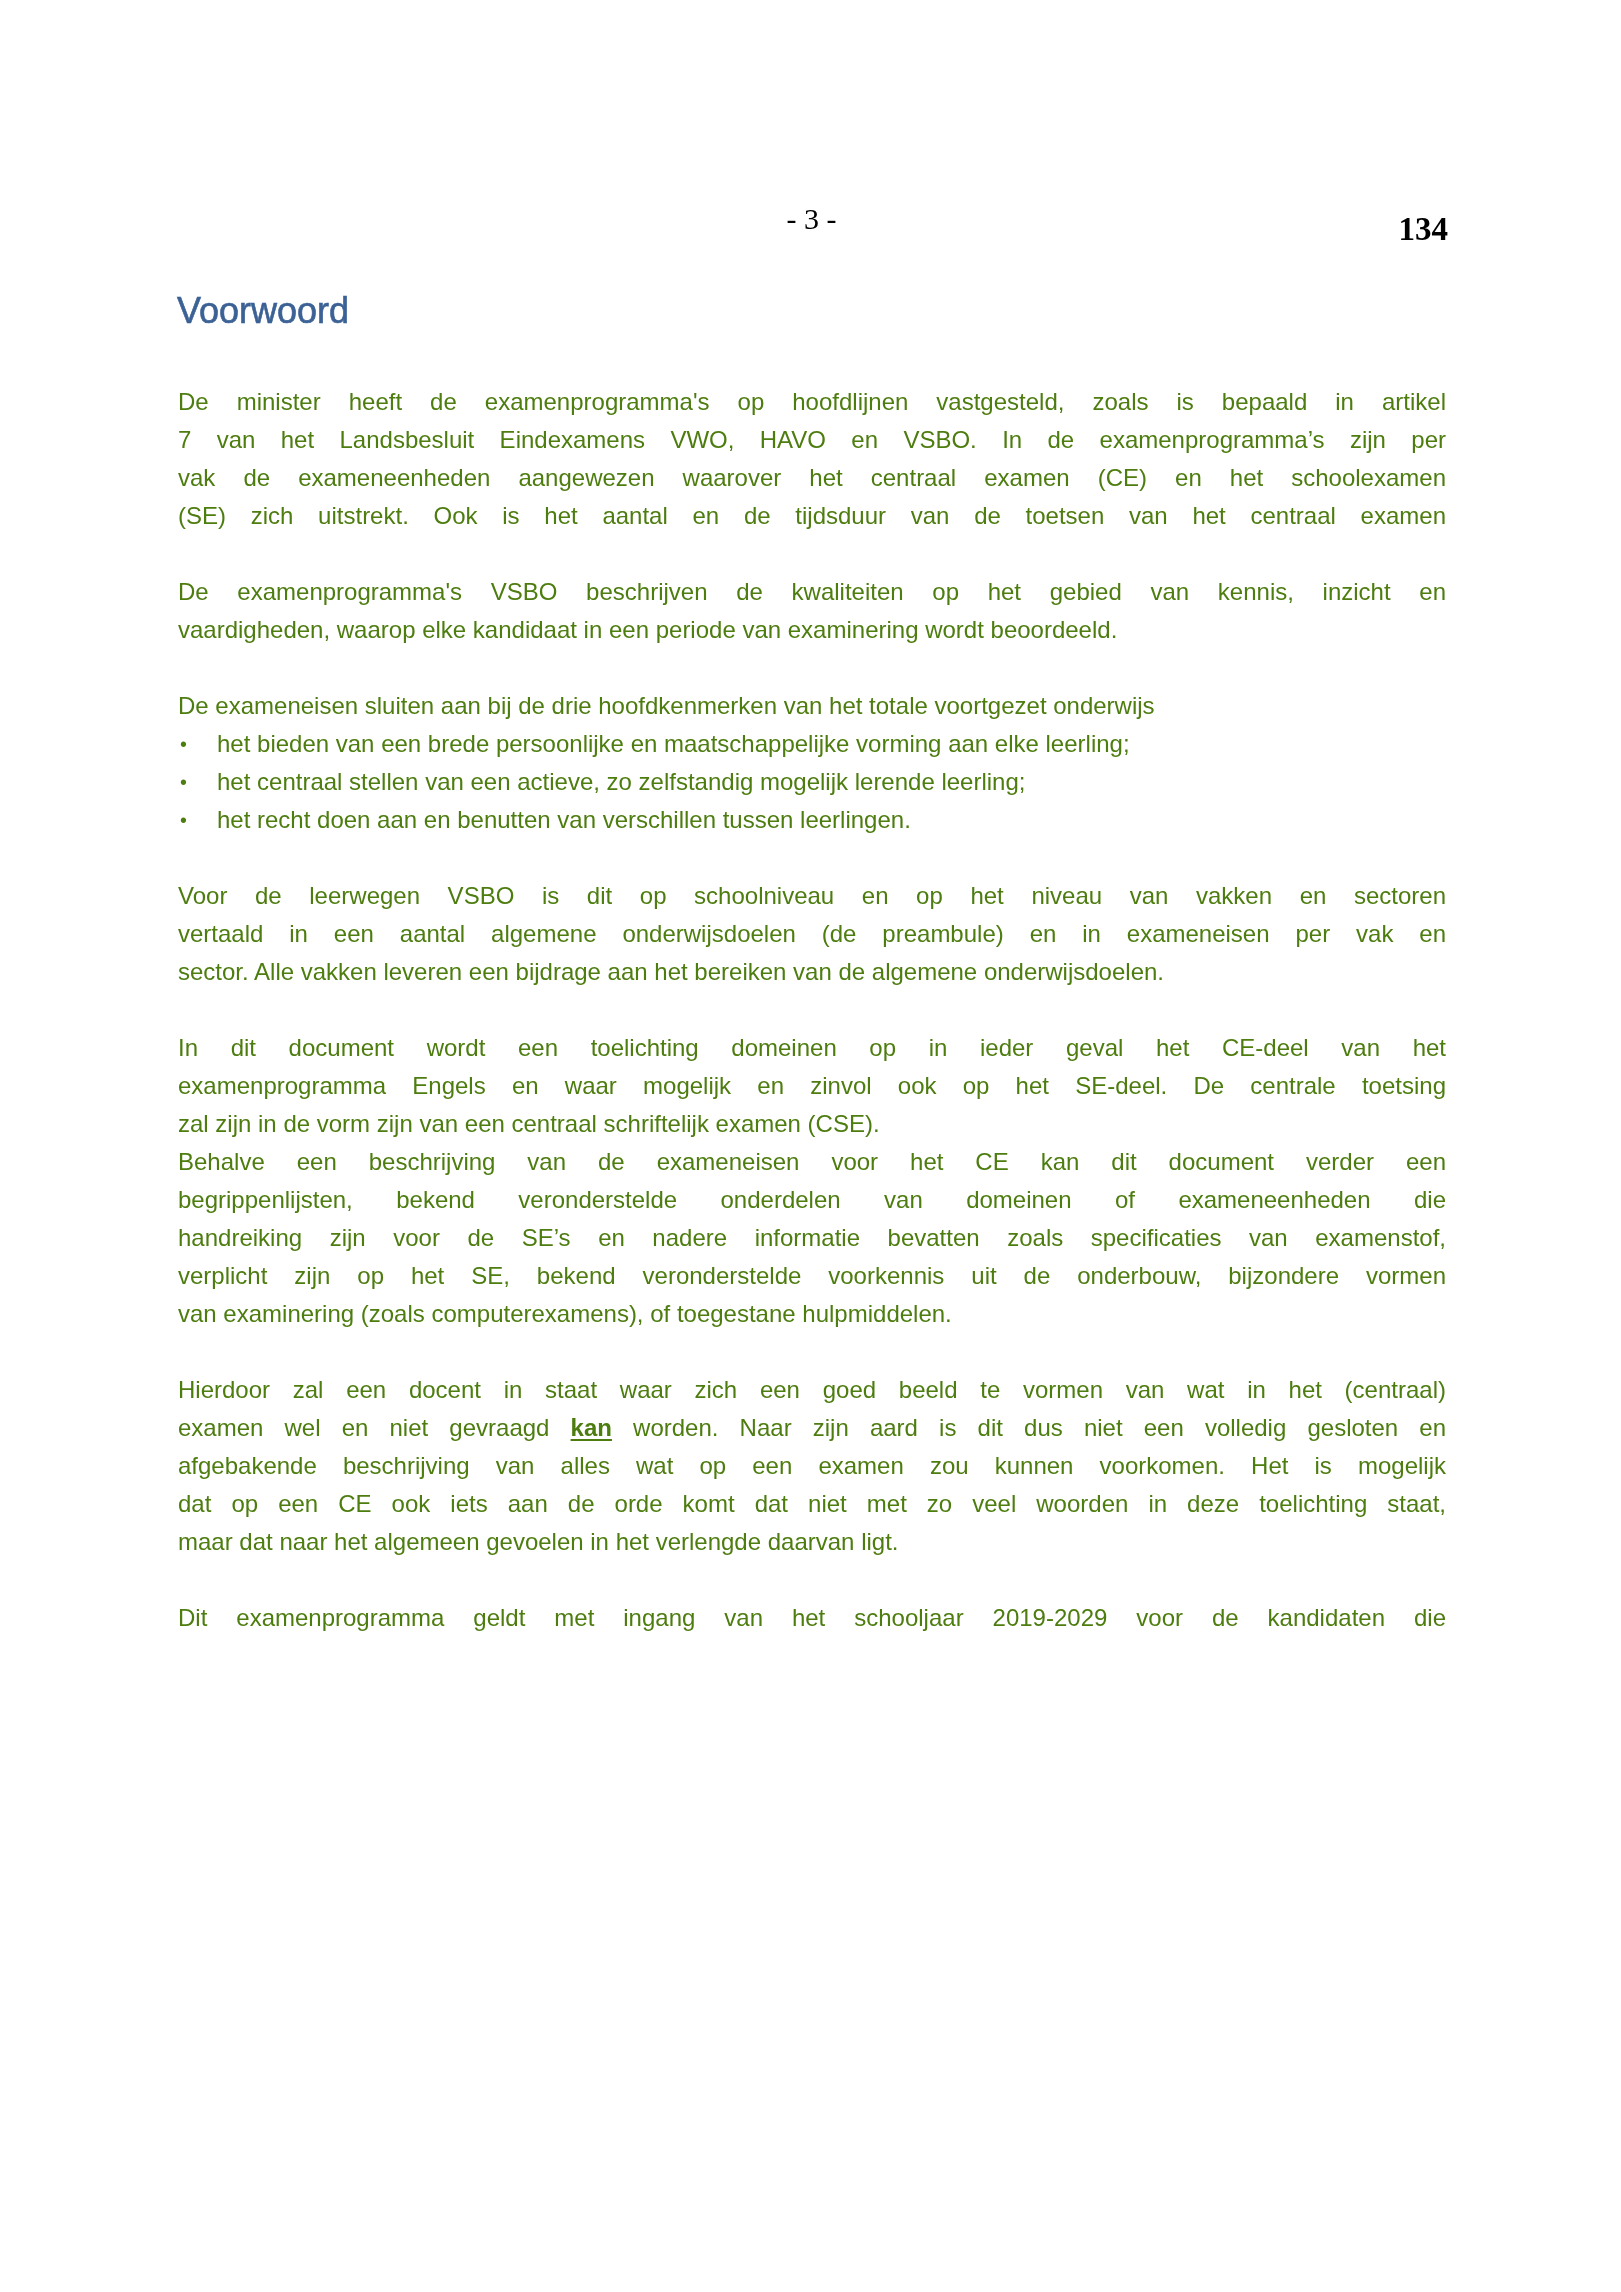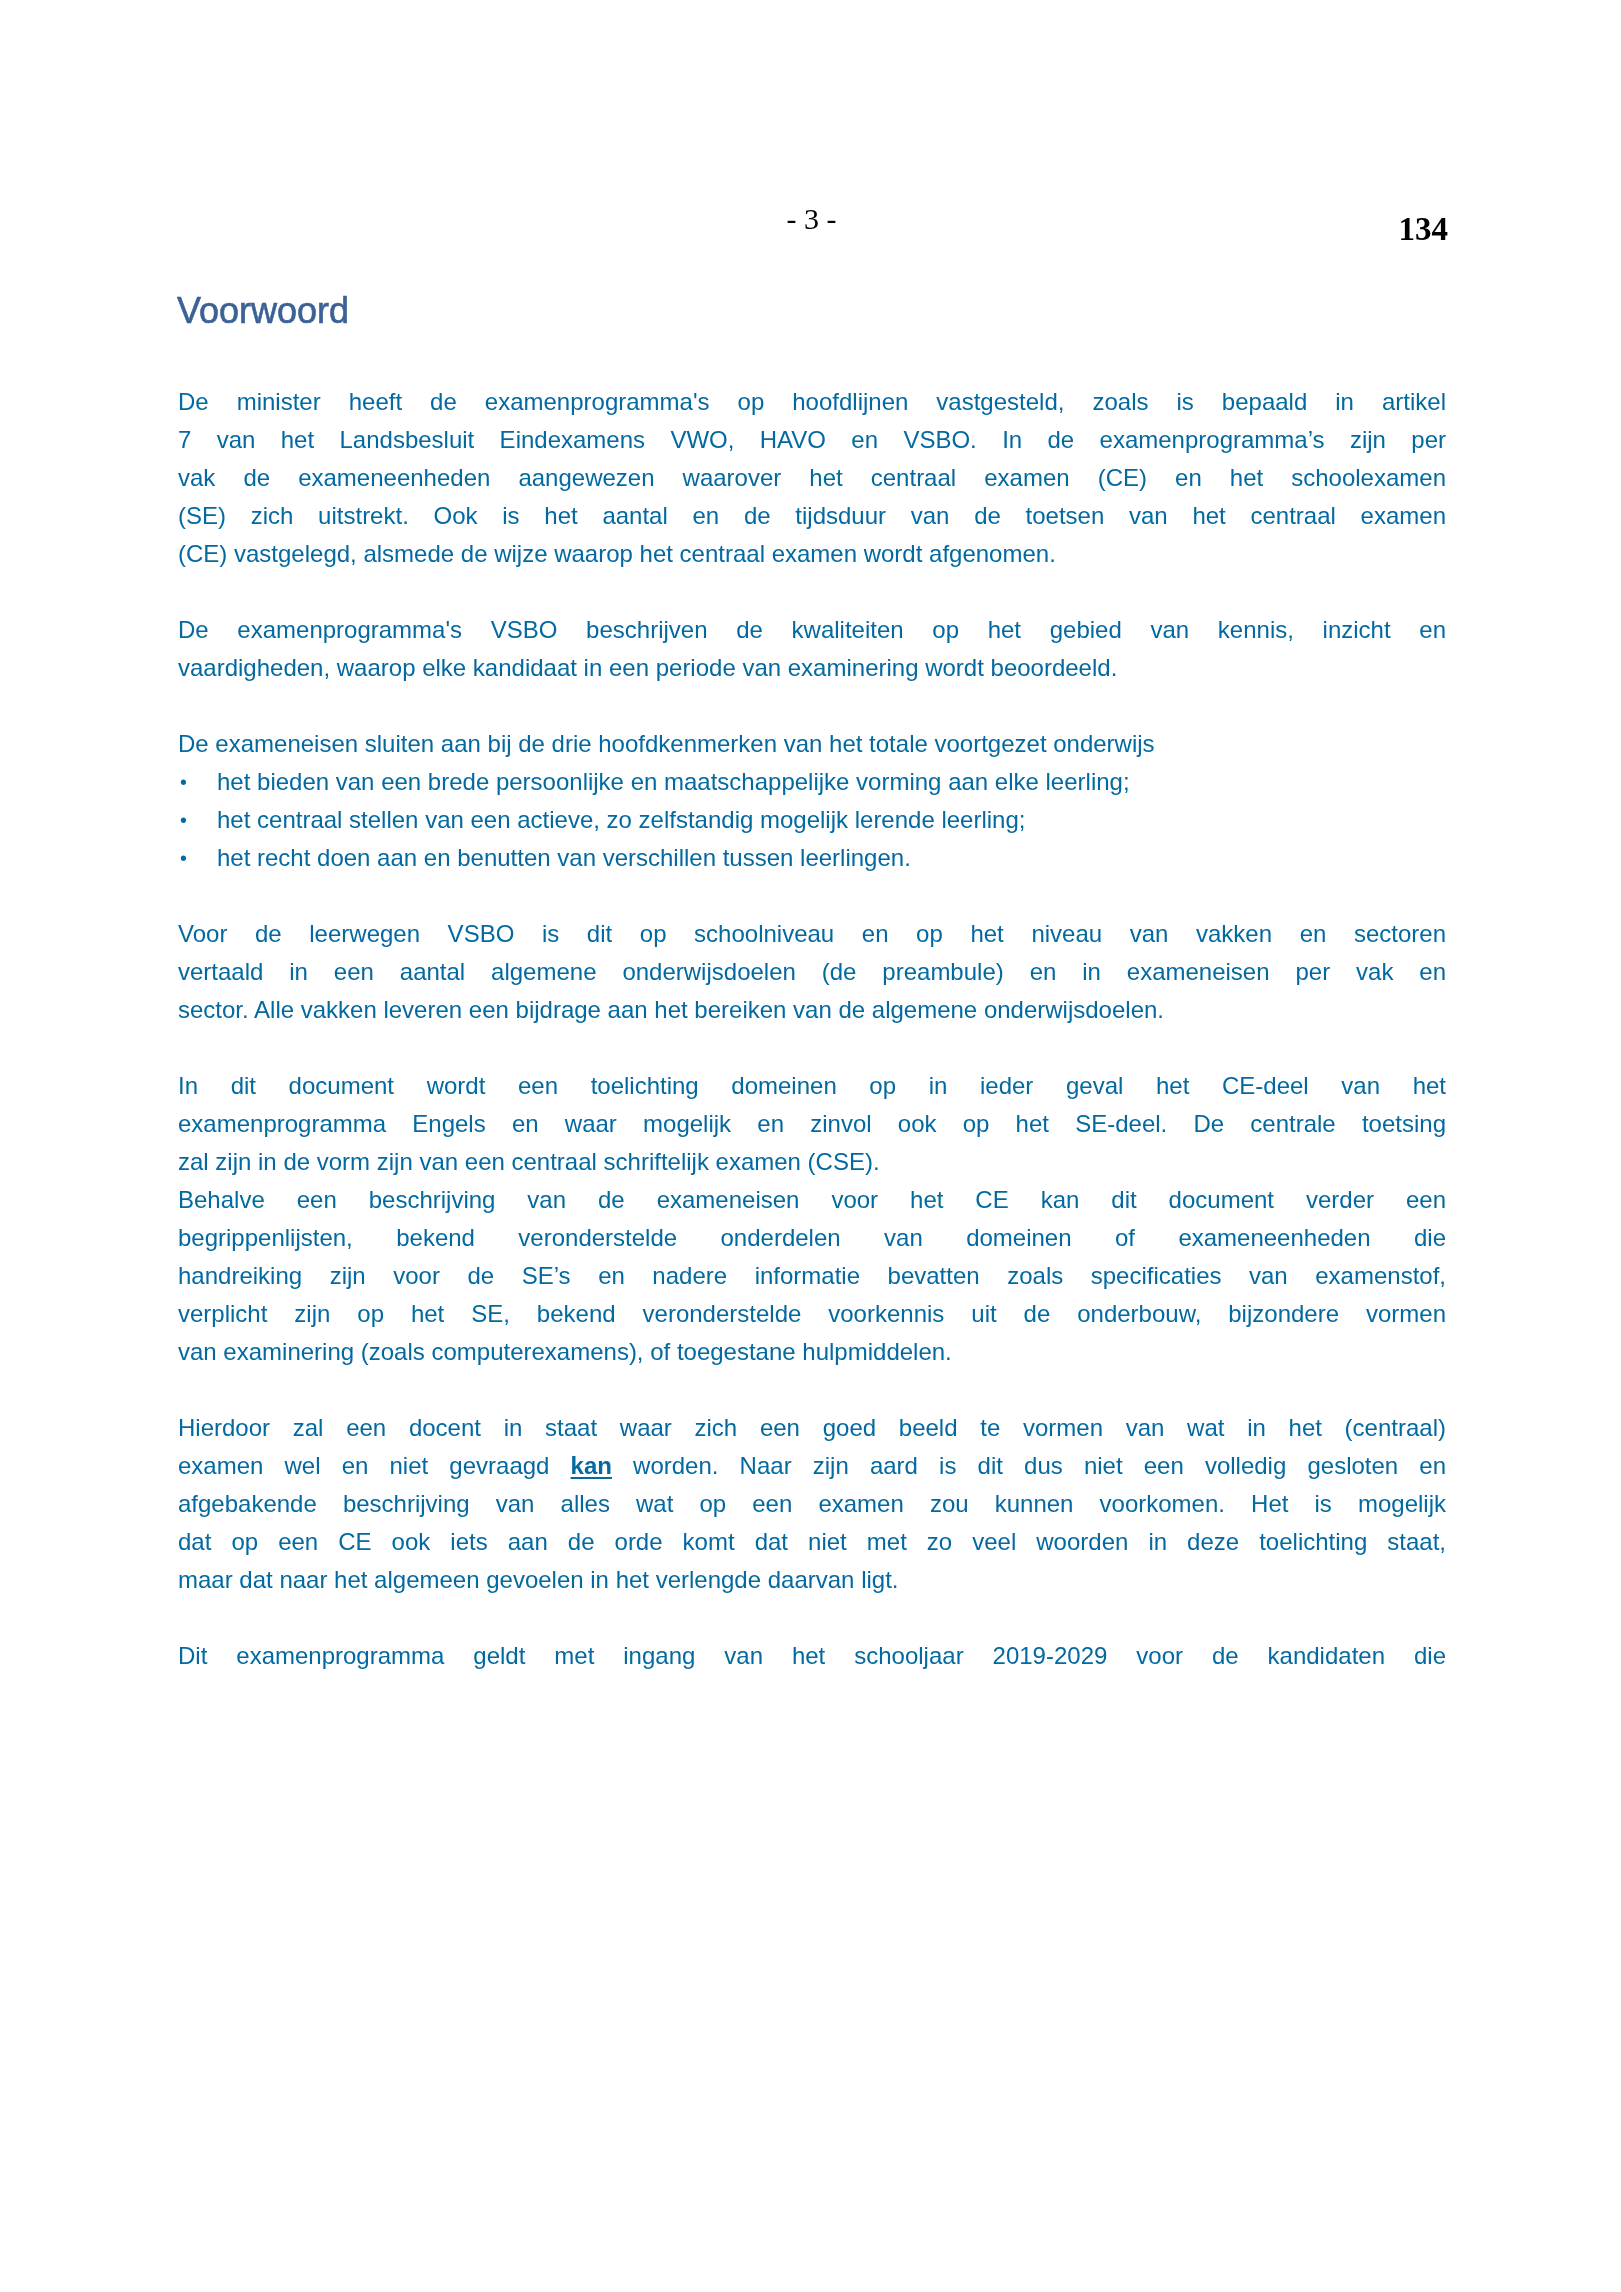--- a/index.html
+++ b/index.html
@@ -5,21 +5,21 @@
   html, body { margin:0; padding:0; background:#ffffff; }
   body { width:1621px; height:2293px; position:relative; overflow:hidden; }
   .page-num { position:absolute; top:201px; left:745px; width:133px; text-align:center;
     font-family:"Liberation Serif", serif; font-size:30px; color:#000; line-height:35px; white-space:pre; }
   .doc-num { position:absolute; top:203px; left:1362px; width:86px; text-align:right;
     font-family:"Liberation Serif", serif; font-weight:bold; font-size:33px; color:#000000; line-height:53px; }
   .heading { position:absolute; top:288px; left:177px; margin:0;
     font-family:"Liberation Sans", sans-serif; font-weight:normal; font-size:36px; line-height:45px; color:#3b6195;
     -webkit-text-stroke:0.6px #3b6195; }
   .body-text { position:absolute; top:383px; left:178px; width:1268px;
-    font-family:"Liberation Sans", sans-serif; font-size:24px; line-height:38px; color:#0369a1; }
+    font-family:"Liberation Sans", sans-serif; font-size:24px; line-height:38px; color:#4d7c0f; }
   .line { display:block; text-align:justify; text-align-last:justify; white-space:nowrap; height:38px; overflow:visible; }
   .line.last { text-align-last:left; }
   .blank { height:38px; }
   .bullet-line { display:flex; height:38px; }
   .bullet { width:37px; flex:0 0 37px; font-size:19.6px; padding-left:2px; }
   .u { text-decoration:underline; text-underline-offset:2.9px;font-weight:bold; }
   
   .jl { white-space:normal; }
 </style>
 </head>
@@ -30,21 +30,20 @@
 
 <h1 class="heading">Voorwoord</h1>
 
 <div class="body-text">
 
   <div>
     <div class="line jl">De minister heeft de examenprogramma's op hoofdlijnen vastgesteld, zoals is bepaald in artikel</div>
     <div class="line jl">7 van het Landsbesluit Eindexamens VWO, HAVO en VSBO. In de examenprogramma’s zijn per</div>
     <div class="line jl">vak de exameneenheden aangewezen waarover het centraal examen (CE) en het schoolexamen</div>
     <div class="line jl">(SE) zich uitstrekt. Ook is het aantal en de tijdsduur van de toetsen van het centraal examen</div>
-    <div class="line jl last">(CE) vastgelegd, alsmede de wijze waarop het centraal examen wordt afgenomen.</div>
   </div>
   <div class="blank"></div>
 
   <div>
     <div class="line jl">De examenprogramma's VSBO beschrijven de kwaliteiten op het gebied van kennis, inzicht en</div>
     <div class="line jl last">vaardigheden, waarop elke kandidaat in een periode van examinering wordt beoordeeld.</div>
   </div>
   <div class="blank"></div>
 
   <div>

